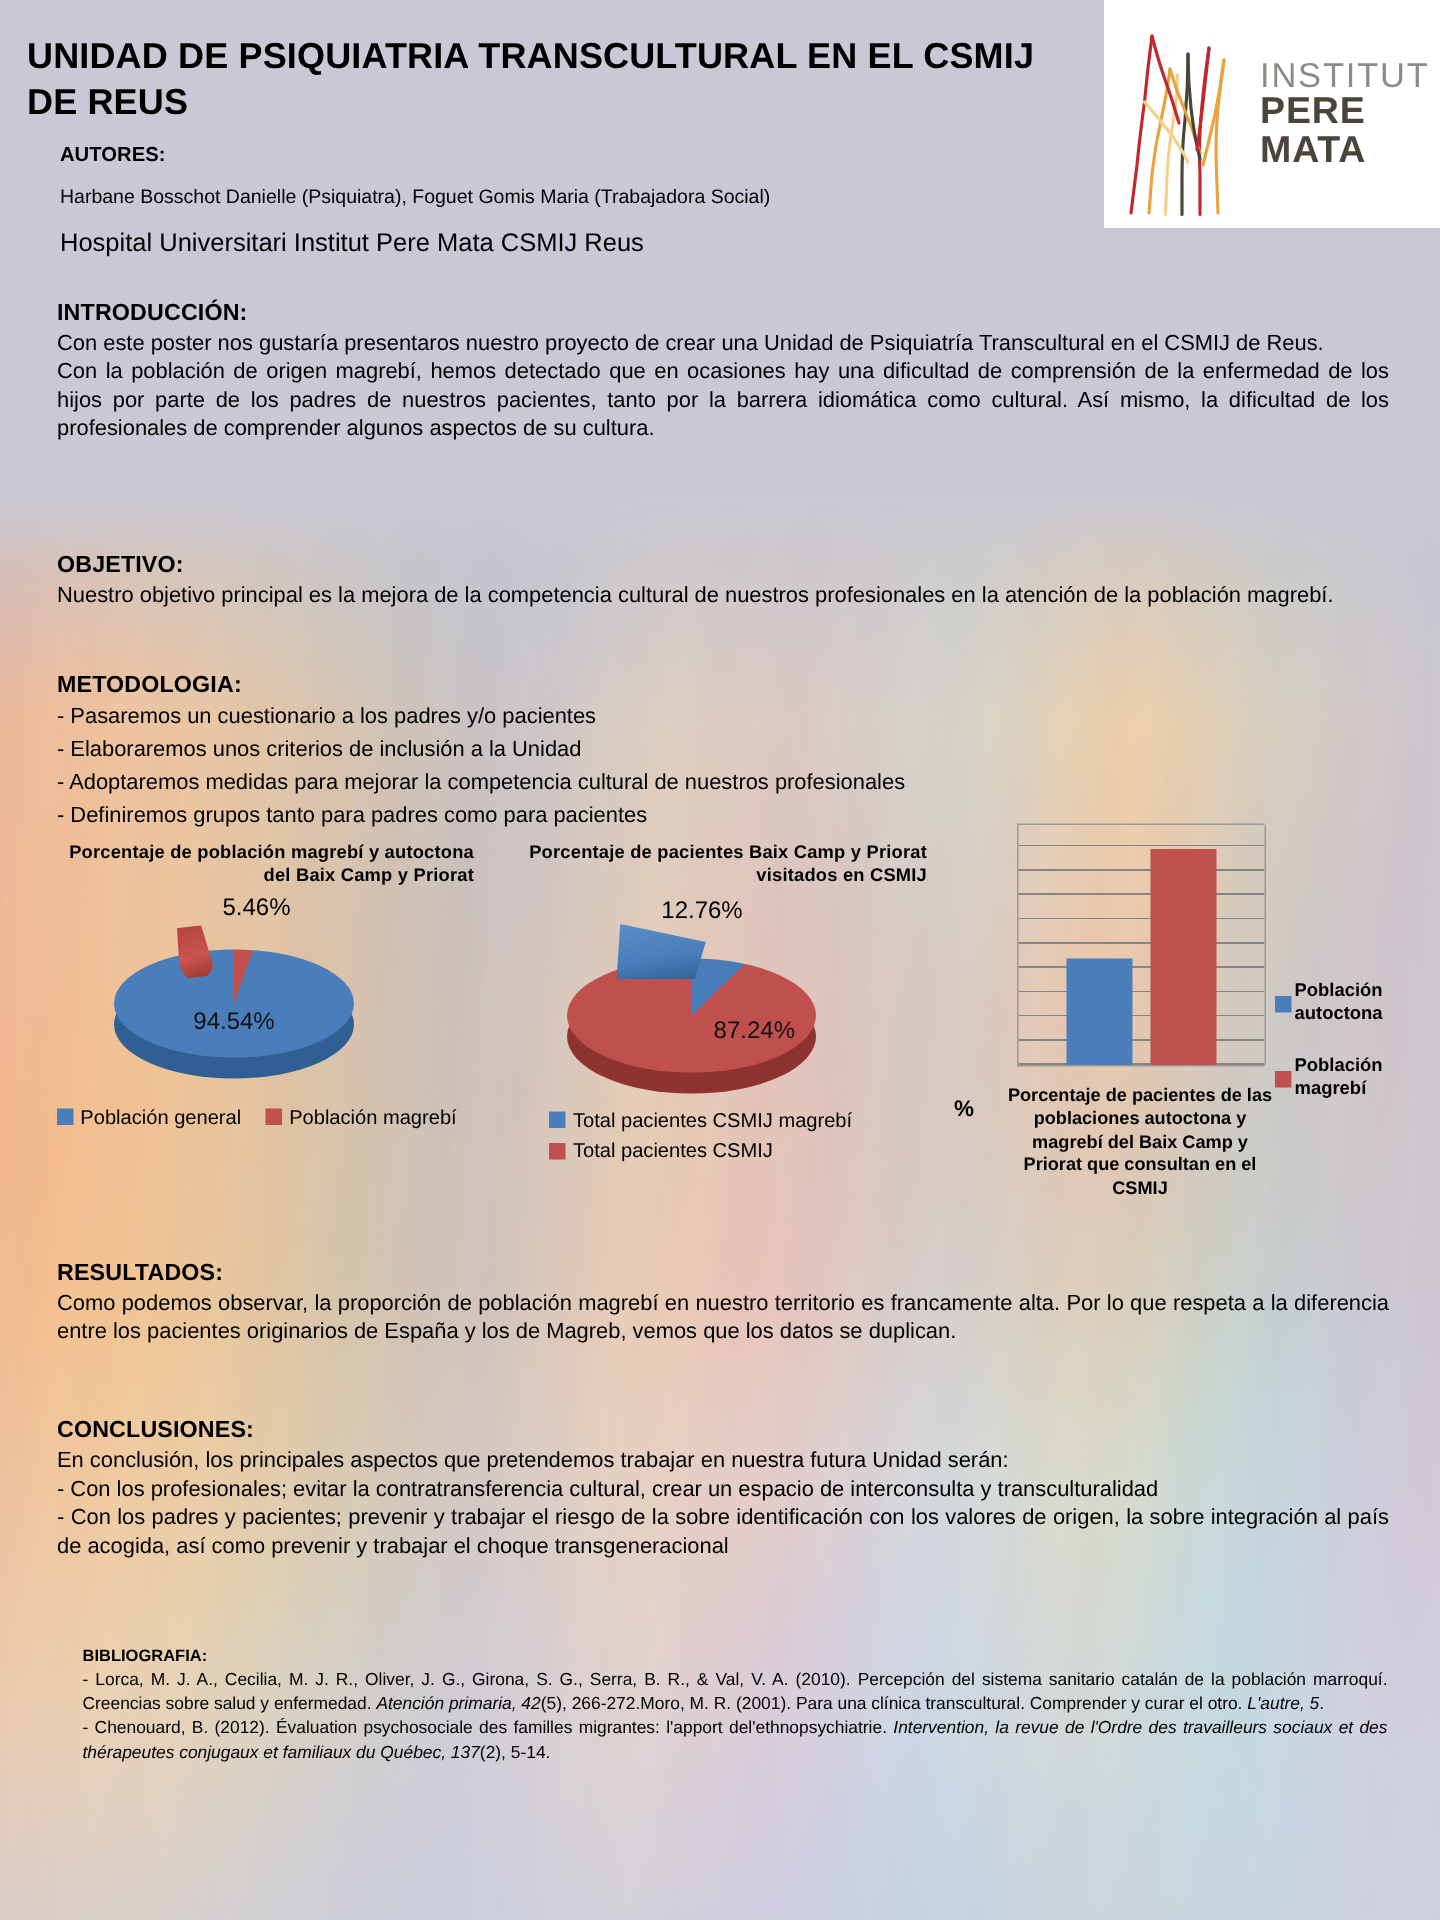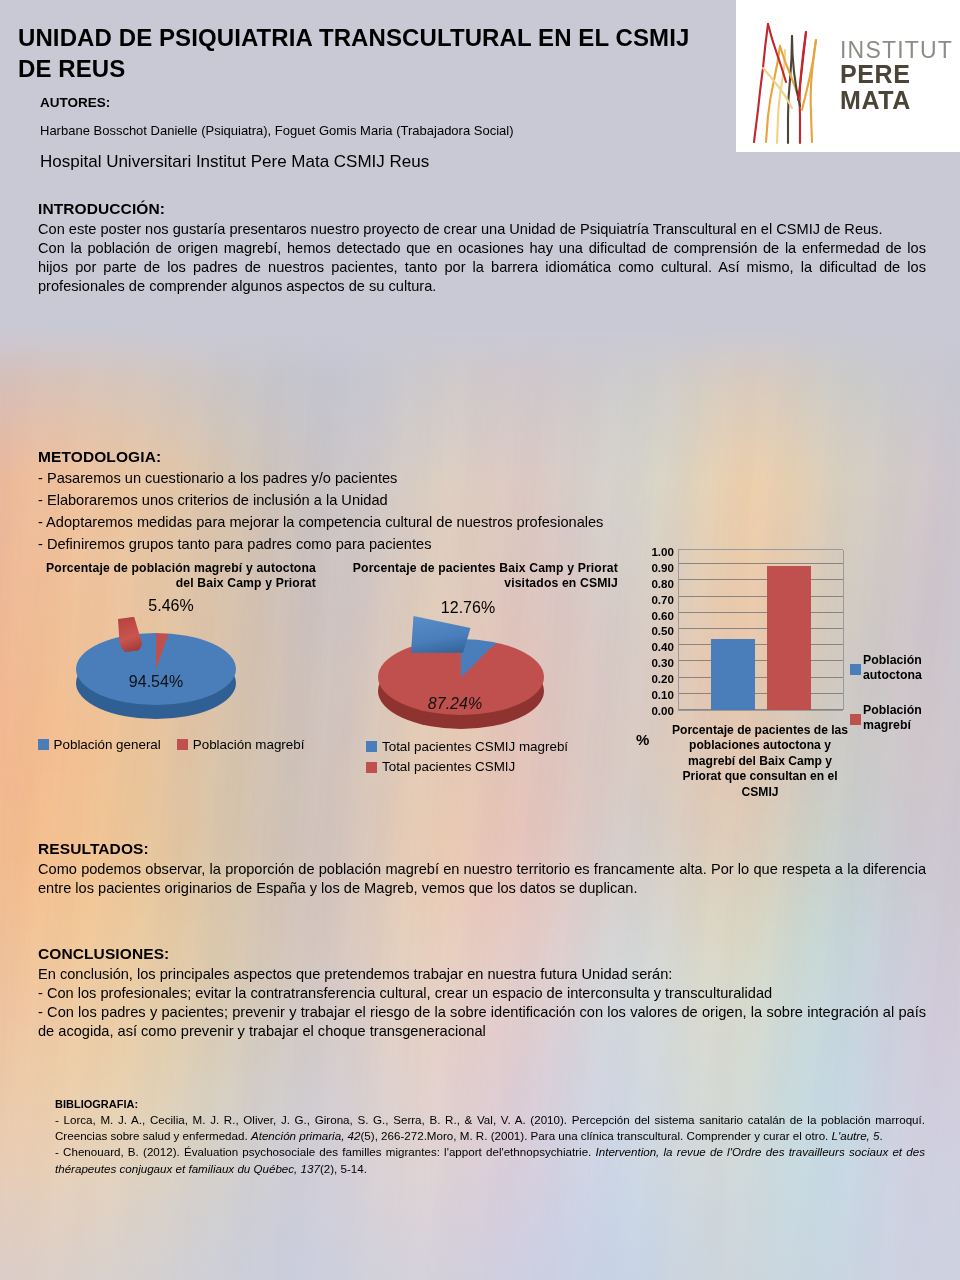--- a/index.html
+++ b/index.html
@@ -208,22 +208,22 @@
       #4a7ebb 0deg 46deg,
       #c0504d 46deg 360deg);
   }
   .p2-exploded {
     position: absolute; left: 93px; top: -4px;
     width: 62px; height: 40px;
     background: linear-gradient(170deg,#5a8fc8 0%, #4a7ebb 60%, #2f5f93 100%);
     clip-path: polygon(0% 100%, 4% 8%, 96% 38%, 84% 100%);
   }
   .p2-lbl-in {
-    position: absolute; left: 2px; top: 56px; width: 150px;
-    text-align: center; font-size: 16px; color: #111; font-style: italic;
+    position: absolute; left: 2px; top: 40px; width: 150px;
+    text-align: right; font-size: 16px; color: #111;
   }
 
   .pie-legend { font-size: 13.4px; line-height: 1.45; }
   .pie-legend.row { display: flex; justify-content: center; gap: 16px; }
   .pie-legend.col { padding-left: 48px; }
   .lg { display: inline-flex; align-items: center; gap: 5px; }
   .swatch { width: 11px; height: 11px; display: inline-block; flex: none; }
   .sw-blue { background: #4a7ebb; }
   .sw-red  { background: #c0504d; }
 
@@ -330,20 +330,22 @@
     </div>
   </div>
 
   <div class="sec s-intro">
     <h2>INTRODUCCIÓN:</h2>
     <p>Con este poster nos gustaría presentaros nuestro proyecto de crear una Unidad de Psiquiatría Transcultural en el CSMIJ de Reus.</p>
     <p>Con la población de origen magrebí, hemos detectado que en ocasiones hay una dificultad de comprensión de la enfermedad de los hijos por parte de los padres de nuestros pacientes, tanto por la barrera idiomática como cultural. Así mismo, la dificultad de los profesionales de comprender algunos aspectos de su cultura.</p>
   </div>
 
   <div class="sec s-obj">
+    <h2>OBJETIVO:</h2>
+    <p>Nuestro objetivo principal es la mejora de la competencia cultural de nuestros profesionales en la atención de la población magrebí.</p>
   </div>
 
   <div class="sec s-met">
     <h2>METODOLOGIA:</h2>
     <div class="bullets">
       <div>- Pasaremos un cuestionario a los padres y/o pacientes</div>
       <div>- Elaboraremos unos criterios de inclusión a la Unidad</div>
       <div>- Adoptaremos medidas para mejorar la competencia cultural de nuestros profesionales</div>
       <div>- Definiremos grupos tanto para padres como para pacientes</div>
     </div>
@@ -392,33 +394,20 @@
         </div>
         <div class="lg">
           <i class="swatch sw-red"></i>
           <span>Total pacientes CSMIJ</span>
         </div>
       </div>
     </div>
 
     <div class="barchart">
       <div class="bc-plotrow">
-        <div class="bc-yaxis">
-          <span>1.00</span>
-          <span>0.90</span>
-          <span>0.80</span>
-          <span>0.70</span>
-          <span>0.60</span>
-          <span>0.50</span>
-          <span>0.40</span>
-          <span>0.30</span>
-          <span>0.20</span>
-          <span>0.10</span>
-          <span>0.00</span>
-        </div>
         <div class="bc-plot">
           <div class="bar bar-blue" style="height: 71.28px; background: rgb(74, 126, 187);"></div>
           <div class="bar bar-red" style="height: 144.18px; background: rgb(192, 80, 77);"></div>
         </div>
         <div class="bc-legend">
           <div class="lgi">
             <i class="swatch sw-blue"></i>
             <span>Población autoctona</span>
           </div>
           <div class="lgi">

